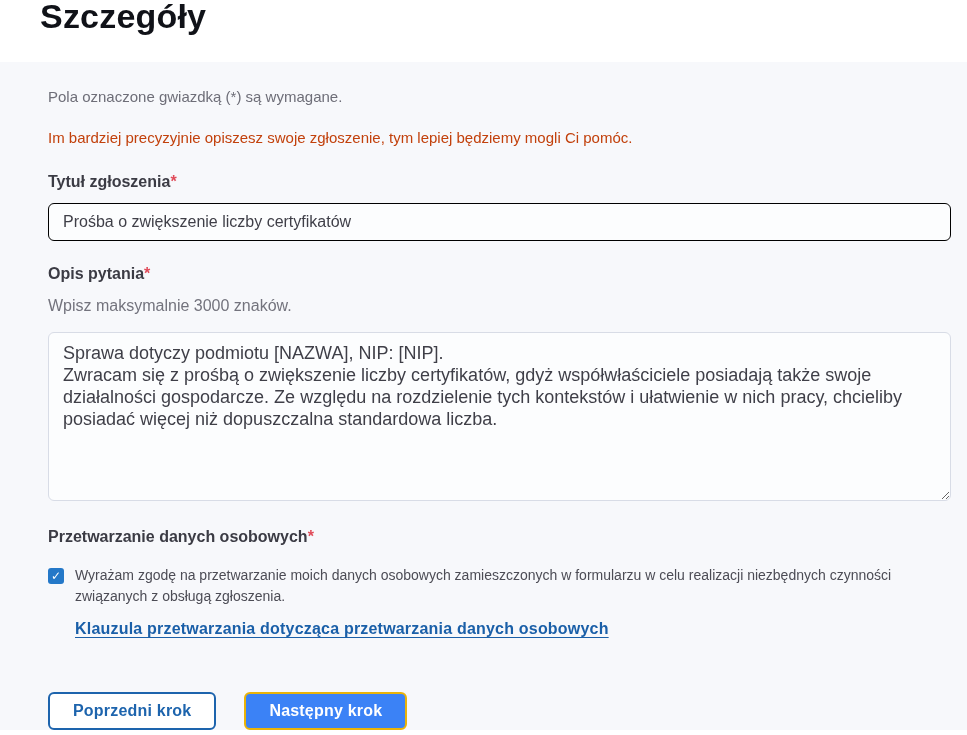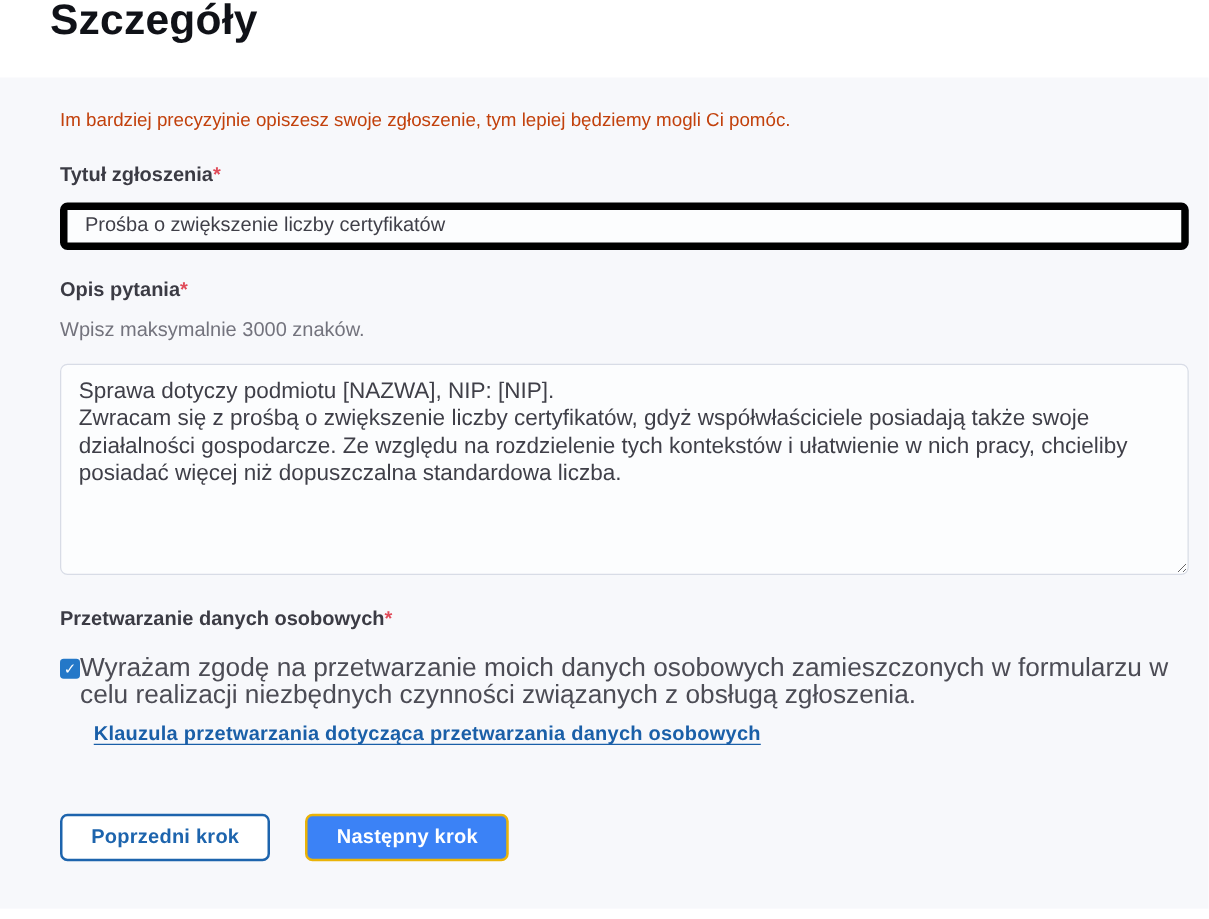--- a/index.html
+++ b/index.html
@@ -50,21 +50,21 @@
     font-size: 16px;
     font-weight: 700;
     color: #3b3b44;
     margin: 0 0 12px 0;
   }
   .req { color: #e04b59; font-weight: 700; }
 
   .text-input {
     width: 903px;
     height: 38px;
-    border: 6px solid #000000;
+    border: 1px solid #000000;
     border-radius: 6px;
     background: #fcfdfe;
     padding: 0 14px;
     font-family: "Liberation Sans", "DejaVu Sans", sans-serif;
     font-size: 16px;
     color: #3f3f48;
     outline: none;
     display: block;
     margin-bottom: 24px;
   }
@@ -110,21 +110,22 @@
     justify-content: center;
     cursor: pointer;
   }
   .checkbox .check-glyph {
     color: #ffffff;
     font-size: 12px;
     font-weight: 700;
     line-height: 1;
   }
   .consent-text {
-    font-size: 21px;
+    margin-left: 11px;
+    font-size: 14px;
     line-height: 21px;
     color: #4c4c55;
     width: 872px;
   }
 
   .privacy-link-wrap { margin: 13px 0 0 27px; }
   a.privacy-link {
     font-size: 16px;
     font-weight: 700;
     color: #1a5fa8;
@@ -164,20 +165,21 @@
 <body>
 
 <div class="page">
 
   <div class="header-band">
     <h1 class="page-title">Szczegóły</h1>
   </div>
 
   <div class="main-band">
 
+    <p class="note-muted">Pola oznaczone gwiazdką (*) są wymagane.</p>
 
     <p class="intro-text">Im bardziej precyzyjnie opiszesz swoje zgłoszenie, tym lepiej będziemy mogli Ci pomóc.</p>
 
     <p class="field-label"><span>Tytuł zgłoszenia</span><span class="req">*</span></p>
 
     <input class="text-input" type="text" value="Prośba o zwiększenie liczby certyfikatów" style="">
 
     <p class="field-label"><span>Opis pytania</span><span class="req">*</span></p>
 
     <p class="hint-text">Wpisz maksymalnie 3000 znaków.</p>

